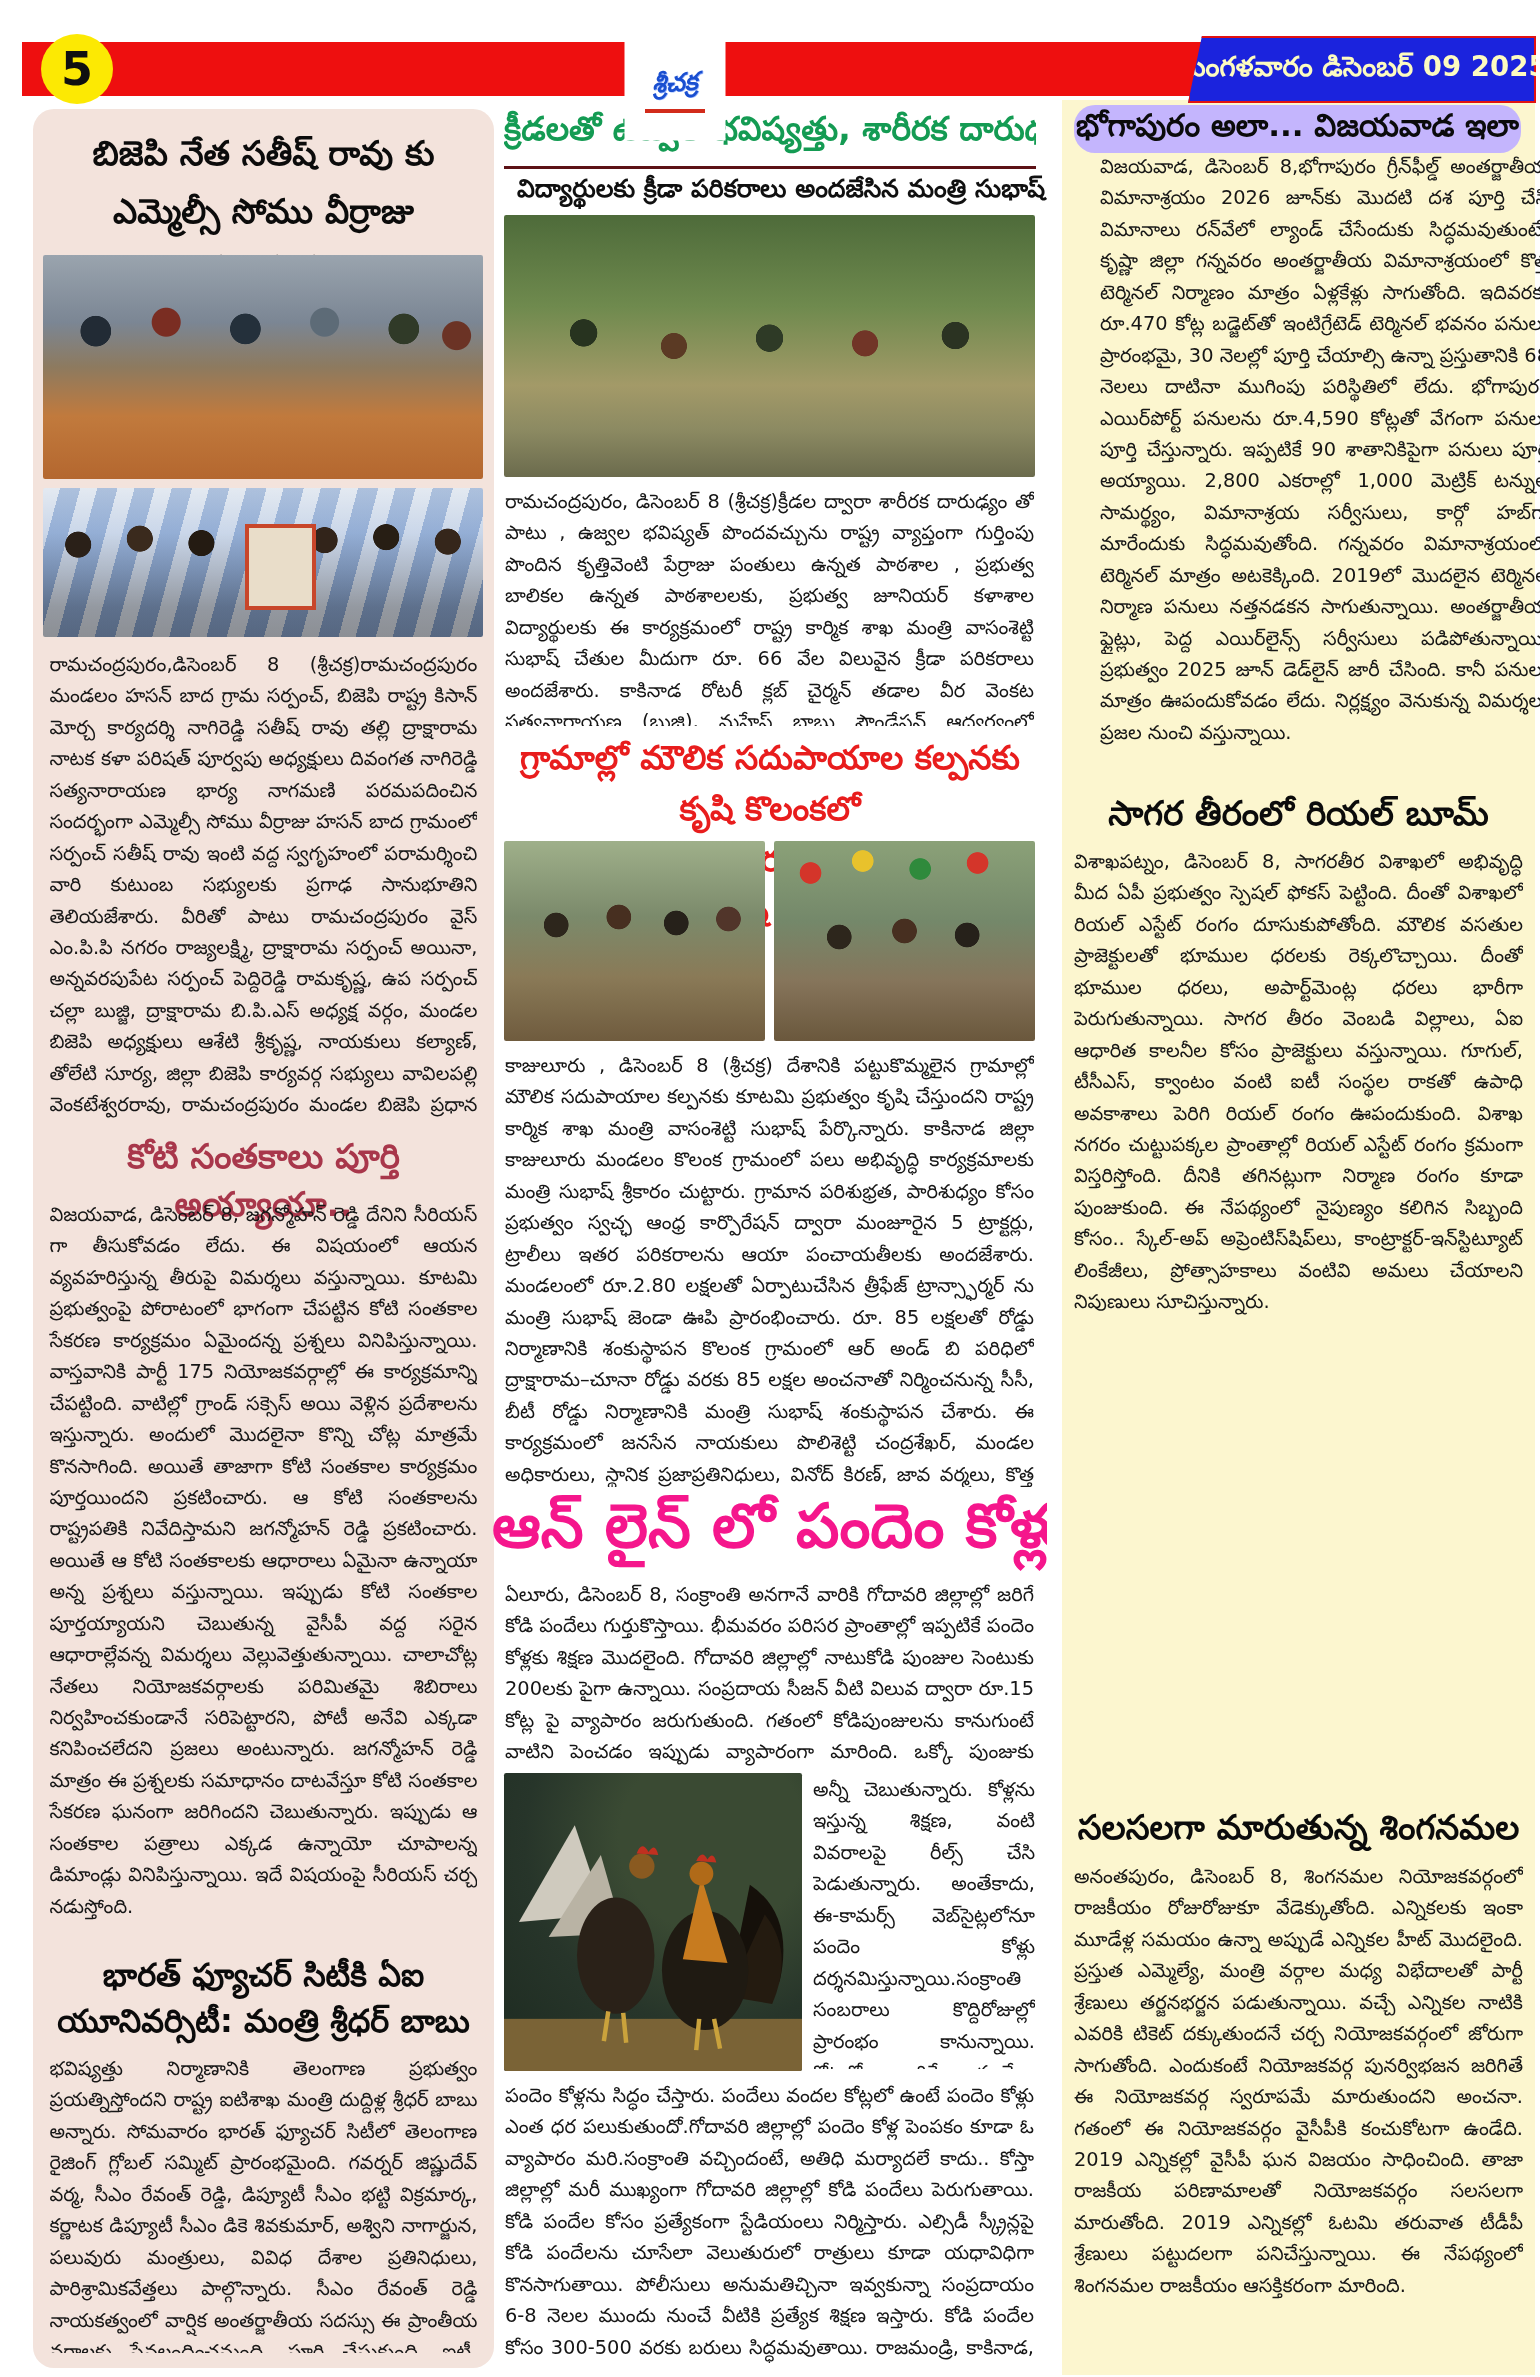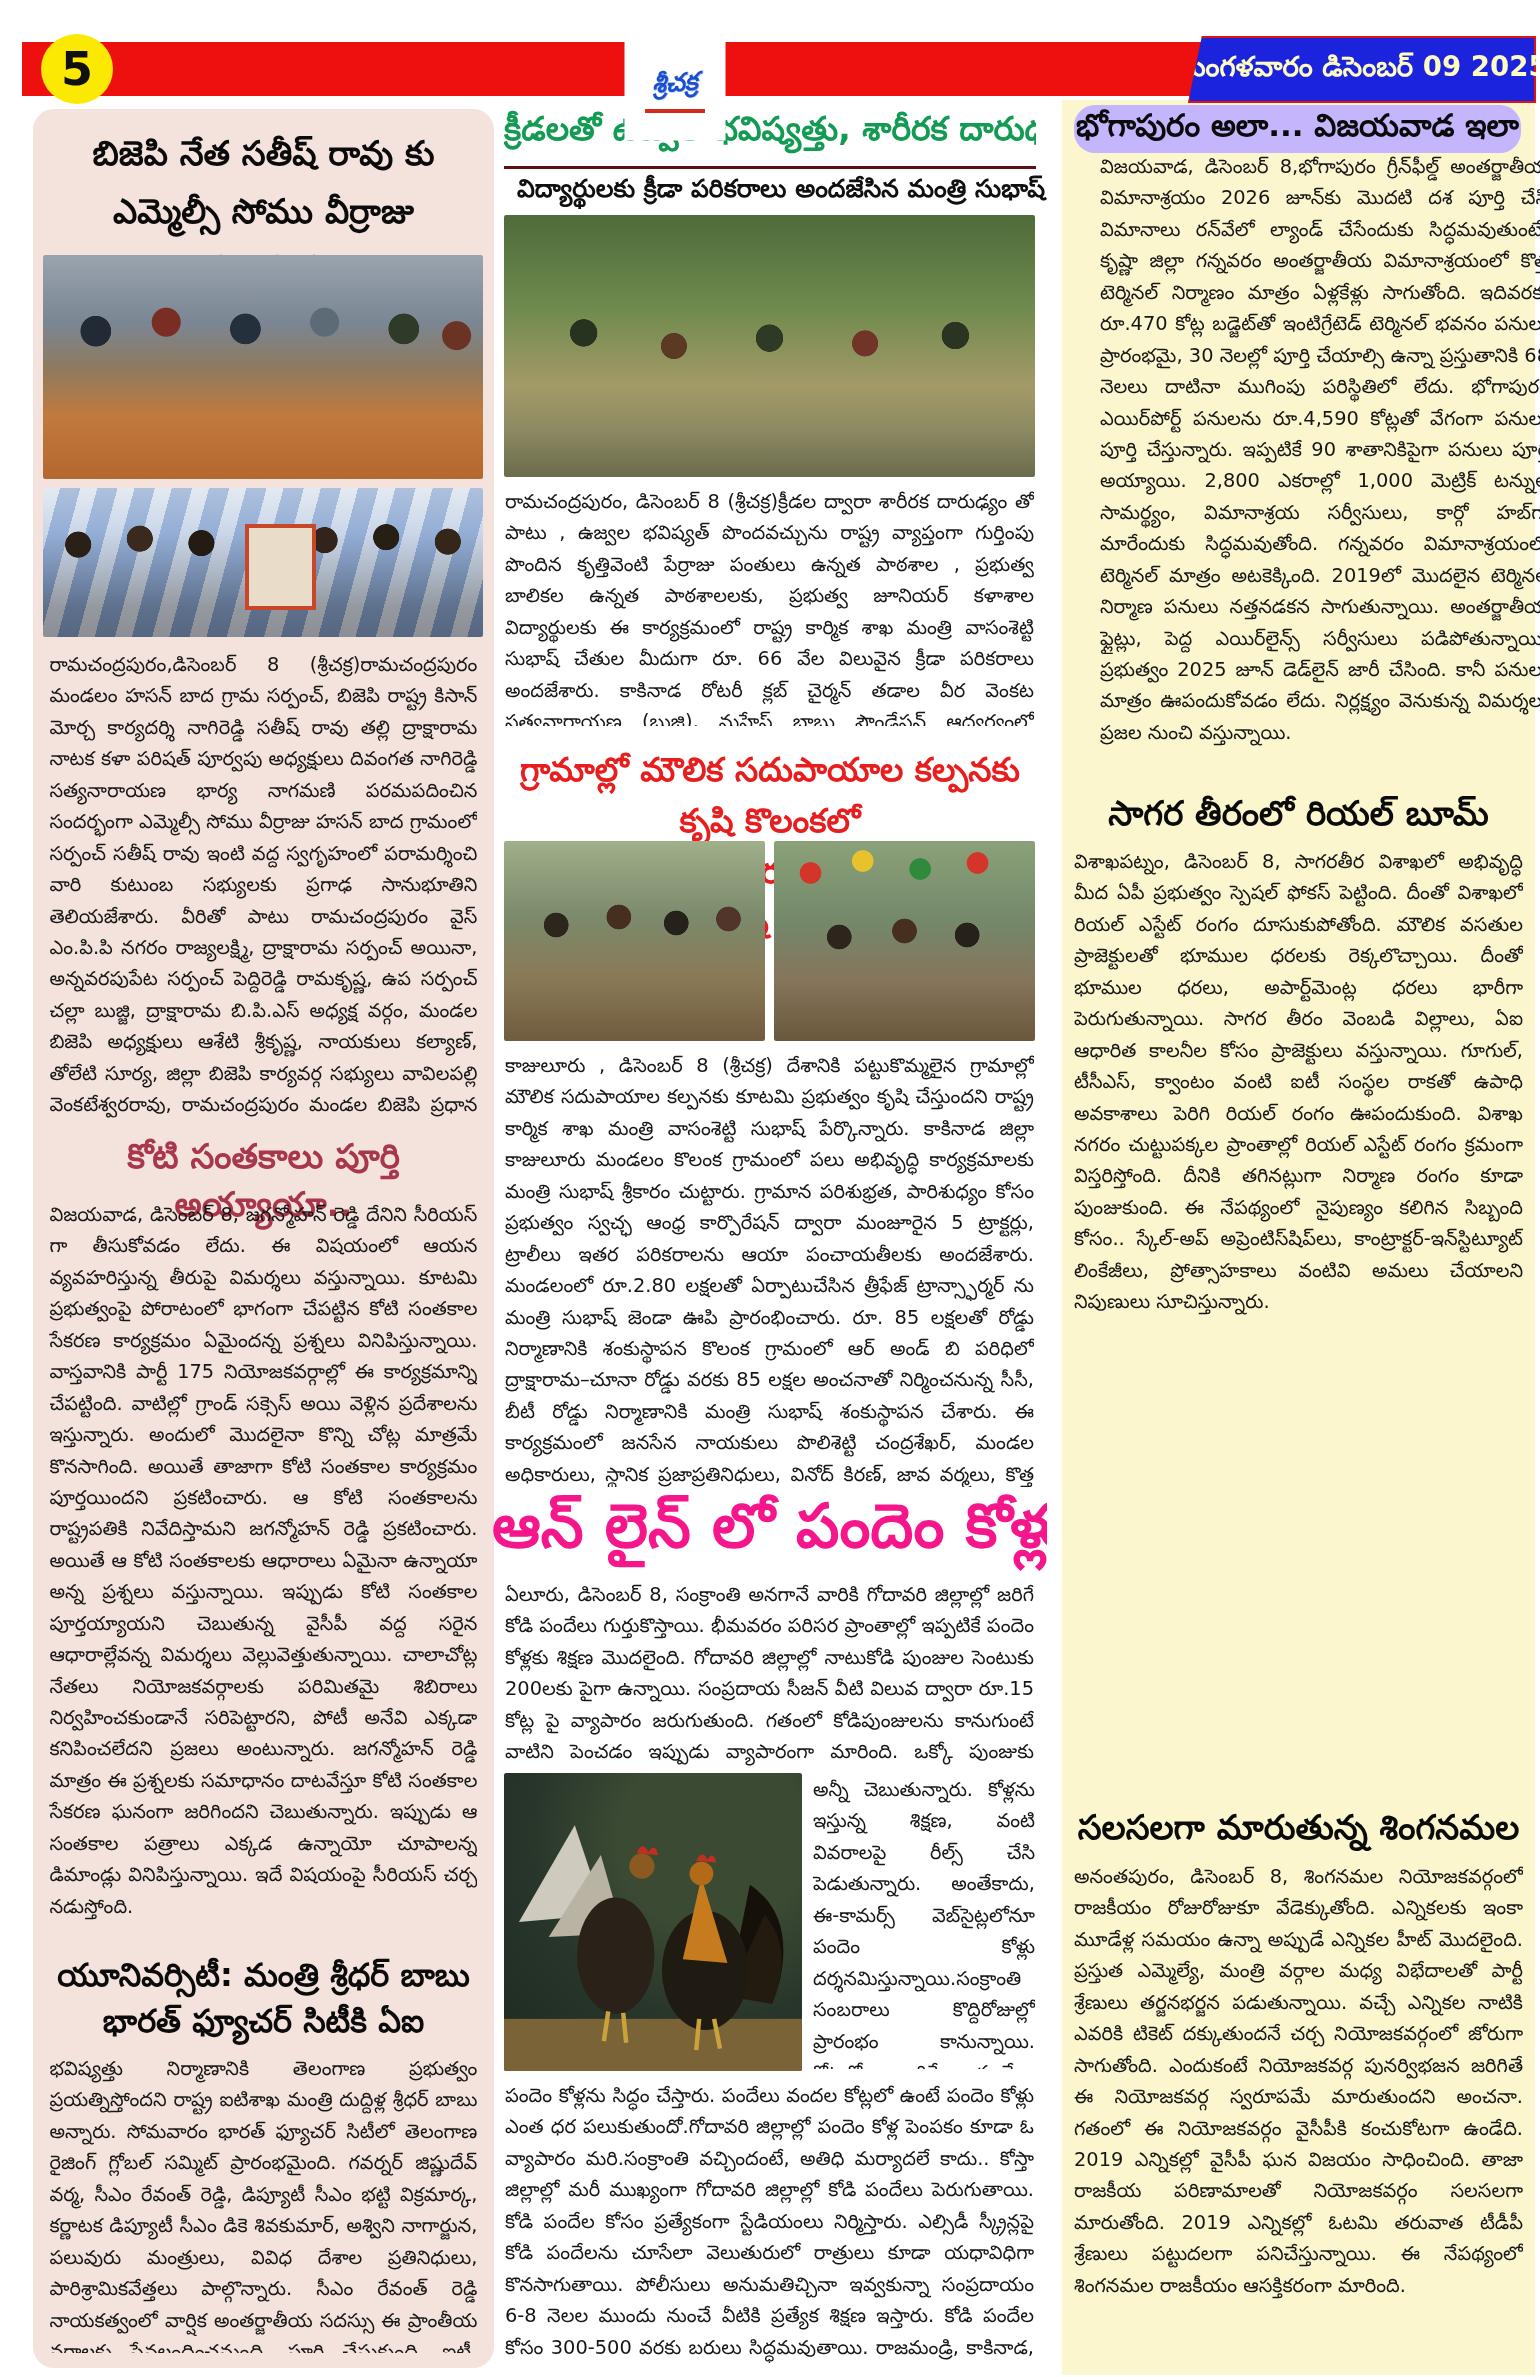--- a/index.html
+++ b/index.html
@@ -38,21 +38,21 @@
   .l-h2{left:15px;top:1027px;width:431px;font-size:34px;color:#a8374b;}
   .l-b2{left:16.4px;top:1090px;width:428px;height:746px;}
   .l-h3{left:15px;top:1843px;width:431px;font-size:32px;line-height:1.45;color:#0b0b0b;}
   .l-b3{left:16.4px;top:1944px;width:428px;height:300px;}
 
   
   .m-h1{left:504px;top:109px;width:532px;font-size:33px;color:#149b53;white-space:nowrap;}
   .m-rule{left:504px;top:166px;width:532px;height:3px;background:#5c1116;}
   .m-sub{left:504px;top:174px;width:532px;font-size:25px;color:#101010;margin-left:11px;}
   .m-b1{left:505px;top:486px;width:529px;height:240px;}
-  .m-h2{left:504px;top:732px;width:532px;font-size:33px;color:#e81d1d;line-height:1.55;margin-top:12px;}
+  .m-h2{left:504px;top:732px;width:532px;font-size:33px;color:#e81d1d;line-height:1.55;}
   .m-b2{left:505px;top:1050px;width:529px;height:437px;}
   .m-h3{left:492px;top:1490px;width:555px;font-size:61px;color:#f5168c;white-space:nowrap;}
   .m-b3a{left:505px;top:1579px;width:529px;height:188px;}
   .m-b3w{left:813px;top:1774px;width:222px;height:295px;}
   .m-b3b{left:505px;top:2080px;width:529px;height:286px;}
 
   
   .r-h1box{left:12px;top:4.5px;width:447px;height:48px;background:#c4b5fd;border-radius:21px;
            display:flex;align-items:center;justify-content:center;}
   .r-h1{font-size:31px;font-weight:bold;color:#0b0b0b;white-space:nowrap;}
@@ -124,22 +124,22 @@
   <div class="date-box">
     <span class="date-text">మంగళవారం డిసెంబర్ 09 2025</span>
   </div>
 
   <div class="left-panel">
     <div class="abs hl l-h1">బిజెపి నేత సతీష్ రావు కు ఎమ్మెల్సీ సోము వీర్రాజు పరామర్శ</div>
     <div class="abs body-text l-b1">రామచంద్రపురం,డిసెంబర్ 8 (శ్రీచక్ర)రామచంద్రపురం మండలం హసన్ బాద గ్రామ సర్పంచ్, బిజెపి రాష్ట్ర కిసాన్ మోర్చ కార్యదర్శి నాగిరెడ్డి సతీష్ రావు తల్లి ద్రాక్షారామ నాటక కళా పరిషత్ పూర్వపు అధ్యక్షులు దివంగత నాగిరెడ్డి సత్యనారాయణ భార్య నాగమణి పరమపదించిన సందర్భంగా ఎమ్మెల్సీ సోము వీర్రాజు హసన్ బాద గ్రామంలో సర్పంచ్ సతీష్ రావు ఇంటి వద్ద స్వగృహంలో పరామర్శించి వారి కుటుంబ సభ్యులకు ప్రగాఢ సానుభూతిని తెలియజేశారు. వీరితో పాటు రామచంద్రపురం వైస్ ఎం.పి.పి నగరం రాజ్యలక్ష్మి, ద్రాక్షారామ సర్పంచ్ అయినా, అన్నవరపుపేట సర్పంచ్ పెద్దిరెడ్డి రామకృష్ణ, ఉప సర్పంచ్ చల్లా బుజ్జి, ద్రాక్షారామ బి.పి.ఎస్ అధ్యక్ష వర్గం, మండల బిజెపి అధ్యక్షులు ఆశేటి శ్రీకృష్ణ, నాయకులు కల్యాణ్, తోలేటి సూర్య, జిల్లా బిజెపి కార్యవర్గ సభ్యులు వావిలపల్లి వెంకటేశ్వరరావు, రామచంద్రపురం మండల బిజెపి ప్రధాన కార్యదర్శి పుల్లెల రామబ్రహ్మం, బిజెపి తూర్పుగోదావరి జిల్లా అధ్యక్షులు కుమార్ యాదవ్,ఇంధన సత్యనారాయణ తదితర బిజెపార్టు సభ్యులు,గ్రామస్థులు తదితరులు పరామర్శించారు</div>
     <div class="abs hl l-h2">కోటి సంతకాలు పూర్తి అయ్యాయా..</div>
     <div class="abs body-text l-b2">విజయవాడ, డిసెంబర్ 8, జగన్మోహన్ రెడ్డి దేనిని సీరియస్ గా తీసుకోవడం లేదు. ఈ విషయంలో ఆయన వ్యవహరిస్తున్న తీరుపై విమర్శలు వస్తున్నాయి. కూటమి ప్రభుత్వంపై పోరాటంలో భాగంగా చేపట్టిన కోటి సంతకాల సేకరణ కార్యక్రమం ఏమైందన్న ప్రశ్నలు వినిపిస్తున్నాయి. వాస్తవానికి పార్టీ 175 నియోజకవర్గాల్లో ఈ కార్యక్రమాన్ని చేపట్టింది. వాటిల్లో గ్రాండ్ సక్సెస్ అయి వెళ్లిన ప్రదేశాలను ఇస్తున్నారు. అందులో మొదలైనా కొన్ని చోట్ల మాత్రమే కొనసాగింది. అయితే తాజాగా కోటి సంతకాల కార్యక్రమం పూర్తయిందని ప్రకటించారు. ఆ కోటి సంతకాలను రాష్ట్రపతికి నివేదిస్తామని జగన్మోహన్ రెడ్డి ప్రకటించారు. అయితే ఆ కోటి సంతకాలకు ఆధారాలు ఏమైనా ఉన్నాయా అన్న ప్రశ్నలు వస్తున్నాయి. ఇప్పుడు కోటి సంతకాల పూర్తయ్యాయని చెబుతున్న వైసీపీ వద్ద సరైన ఆధారాల్లేవన్న విమర్శలు వెల్లువెత్తుతున్నాయి. చాలాచోట్ల నేతలు నియోజకవర్గాలకు పరిమితమై శిబిరాలు నిర్వహించకుండానే సరిపెట్టారని, పోటీ అనేవి ఎక్కడా కనిపించలేదని ప్రజలు అంటున్నారు. జగన్మోహన్ రెడ్డి మాత్రం ఈ ప్రశ్నలకు సమాధానం దాటవేస్తూ కోటి సంతకాల సేకరణ ఘనంగా జరిగిందని చెబుతున్నారు. ఇప్పుడు ఆ సంతకాల పత్రాలు ఎక్కడ ఉన్నాయో చూపాలన్న డిమాండ్లు వినిపిస్తున్నాయి. ఇదే విషయంపై సీరియస్ చర్చ నడుస్తోంది.</div>
     <div class="abs hl l-h3">
+      <div>భారత్ ఫ్యూచర్ సిటీకి ఏఐ</div>
       <div>యూనివర్సిటీ: మంత్రి శ్రీధర్ బాబు</div>
-      <div>భారత్ ఫ్యూచర్ సిటీకి ఏఐ</div>
     </div>
     <div class="abs body-text l-b3">భవిష్యత్తు నిర్మాణానికి తెలంగాణ ప్రభుత్వం ప్రయత్నిస్తోందని రాష్ట్ర ఐటిశాఖ మంత్రి దుద్దిళ్ల శ్రీధర్ బాబు అన్నారు. సోమవారం భారత్ ఫ్యూచర్ సిటీలో తెలంగాణ రైజింగ్ గ్లోబల్ సమ్మిట్ ప్రారంభమైంది. గవర్నర్ జిష్ణుదేవ్ వర్మ, సీఎం రేవంత్ రెడ్డి, డిప్యూటీ సీఎం భట్టి విక్రమార్క, కర్ణాటక డిప్యూటీ సీఎం డికె శివకుమార్, అశ్విని నాగార్జున, పలువురు మంత్రులు, వివిధ దేశాల ప్రతినిధులు, పారిశ్రామికవేత్తలు పాల్గొన్నారు. సీఎం రేవంత్ రెడ్డి నాయకత్వంలో వార్షిక అంతర్జాతీయ సదస్సు ఈ ప్రాంతీయ వర్గాలకు సేవలందించనుంది. పూర్తి చేసుకుంది. ఐటీ, ఇంధన, నిర్మాణ రంగాల్లో అనేక రాష్ట్రాలకు ఆదర్శంగా నిలిచింది.</div>
   </div>
   <div class="ph ph-l1"></div>
   <div class="ph ph-l2">
     <div class="portrait"></div>
   </div>
 
   <div class="abs hl m-h1">క్రీడలతో ఉజ్వల భవిష్యత్తు, శారీరక దారుఢ్యం.</div>
   <div class="abs m-rule"></div>

